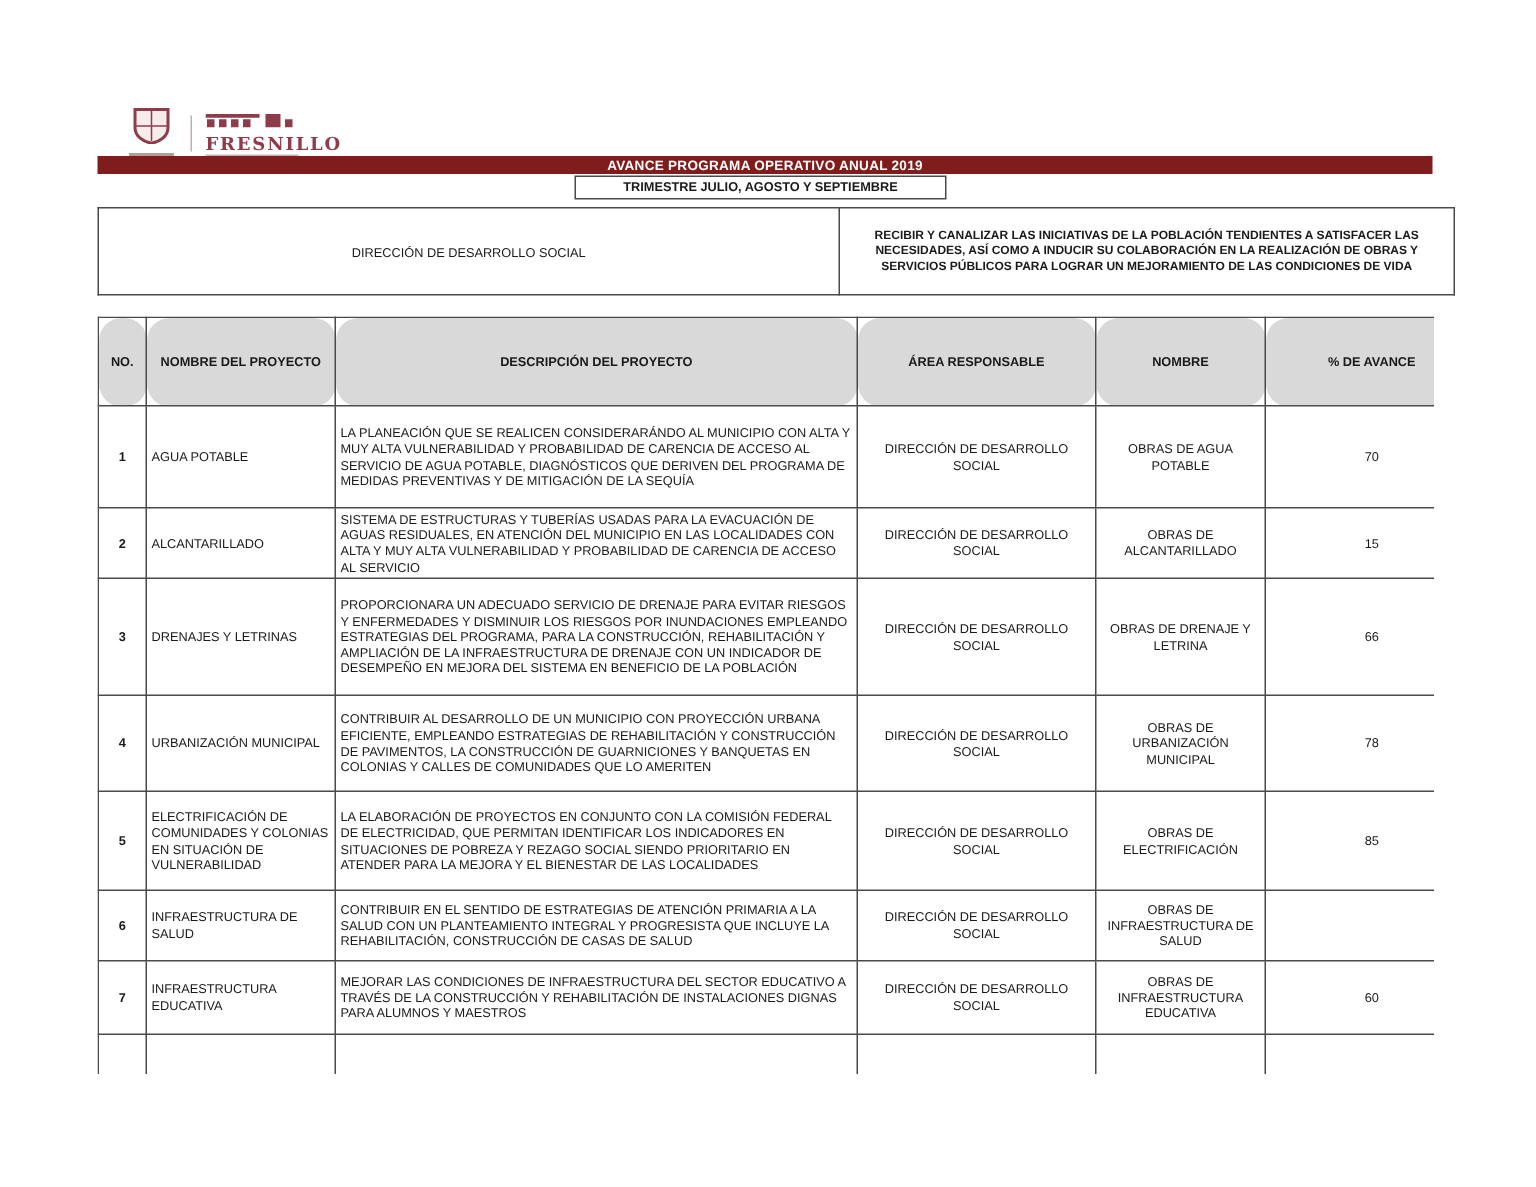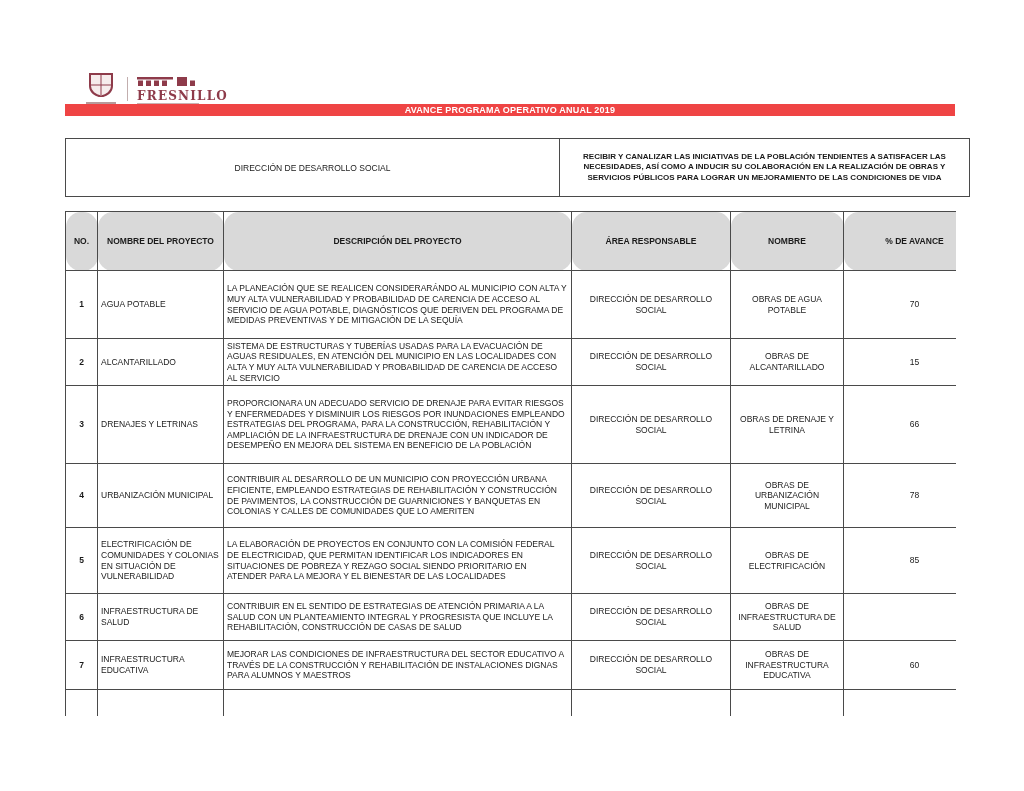--- a/index.html
+++ b/index.html
@@ -10,21 +10,21 @@
   .logos{position:absolute;left:84px;top:73px;height:32px;display:flex;align-items:center;gap:9px;}
   .crest-block{display:flex;flex-direction:column;align-items:center;}
   .crest-caption{width:30px;height:2px;background:#b79a9a;margin-top:1px;}
   .crest-caption2{width:20px;height:1px;background:#c7b0b0;margin-top:1px;}
   .logo-divider{width:1px;height:24px;background:#c2aeae;}
   .fresnillo-block{display:flex;flex-direction:column;align-items:flex-start;line-height:1;}
   .fresnillo-word{font-family:"DejaVu Serif",serif;font-weight:bold;font-size:12px;letter-spacing:1.2px;color:#8E3B4A;margin-top:1px;}
   .fresnillo-tagline{width:62px;height:2px;background:#c9b2b2;margin-top:1px;}
 
   
-  .banner{position:absolute;left:65px;top:104px;width:890px;height:12px;background:#ef4444;color:#fff;
+  .banner{position:absolute;left:65px;top:104px;width:890px;height:12px;background:#7f1d1d;color:#fff;
           font-size:9px;font-weight:bold;text-align:center;line-height:12px;letter-spacing:.2px;}
   .subtitle-box{position:absolute;left:383px;top:117px;width:246px;height:14px;border:1px solid #4a4a4a;
           font-size:8.5px;font-weight:bold;text-align:center;line-height:12px;}
 
   
   table{border-collapse:collapse;table-layout:fixed;}
   td,th{border:1px solid #4a4a4a;overflow:hidden;}
   .gray{background:#D9D9D9;}
 
   .admin-table{position:absolute;left:65px;top:138px;width:890px;}
@@ -80,20 +80,21 @@
           <rect x="53" y="3.5" width="5" height="5.5" fill="#8E3B4A"></rect>
         </svg>
       </span>
       <span class="fresnillo-word">FRESNILLO</span>
       <div class="fresnillo-tagline"></div>
     </div>
   </div>
 
   <div class="banner">AVANCE PROGRAMA OPERATIVO ANUAL 2019</div>
 
+  <div class="subtitle-box">TRIMESTRE JULIO, AGOSTO Y SEPTIEMBRE</div>
 
   <table class="admin-table">
     <tbody>
     <tr>
       <td class="admin-value c-left">DIRECCIÓN DE DESARROLLO SOCIAL</td>
       <td class="funcion-value c-right">RECIBIR Y CANALIZAR LAS INICIATIVAS DE LA POBLACIÓN TENDIENTES A SATISFACER LAS NECESIDADES, ASÍ COMO A INDUCIR SU COLABORACIÓN EN LA REALIZACIÓN DE OBRAS Y SERVICIOS PÚBLICOS PARA LOGRAR UN MEJORAMIENTO DE LAS CONDICIONES DE VIDA</td>
     </tr>
   </tbody>
     </table>
 

